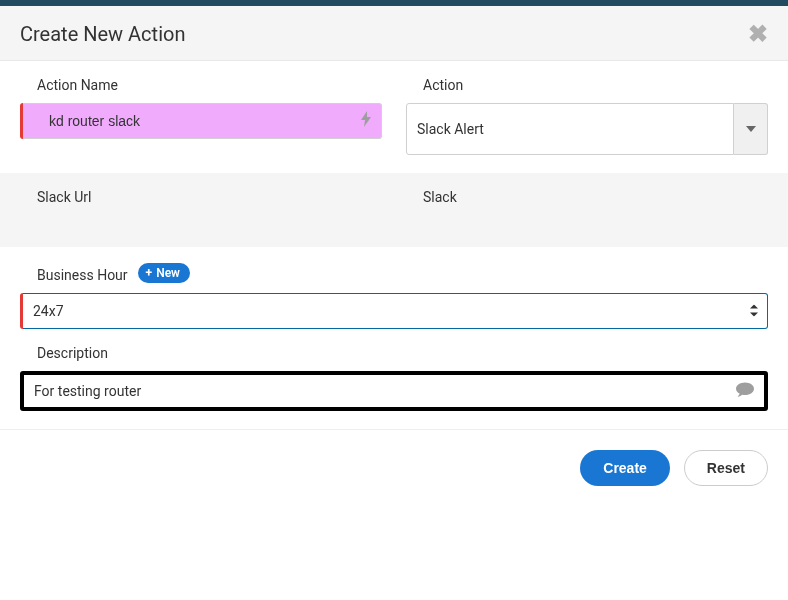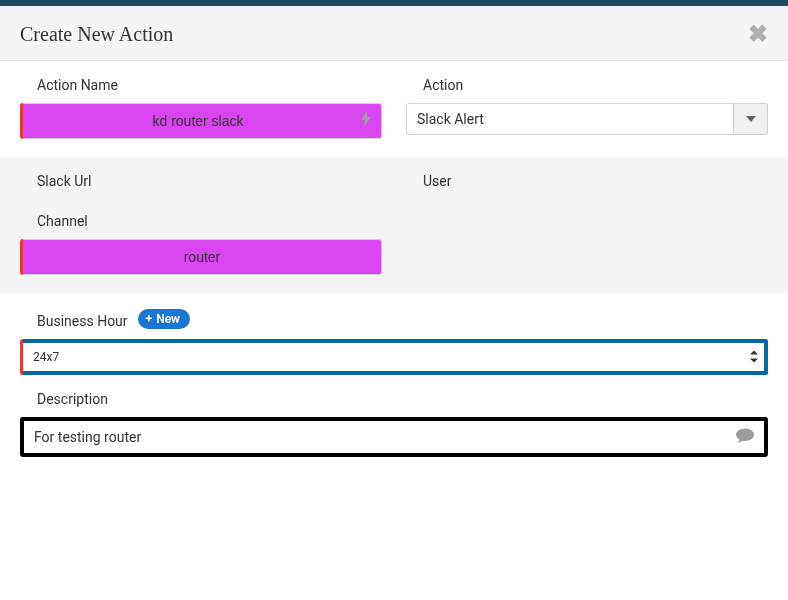--- a/index.html
+++ b/index.html
@@ -26,21 +26,20 @@
       padding: 16px 20px 14px 20px;
       display: flex;
       justify-content: space-between;
       align-items: center;
       border-bottom: 1px solid #e8e8e8;
     }
     .modal-title {
       font-size: 20px;
       font-weight: 400;
       color: #333;
-      font-family: Liberation Serif, serif;
     }
     .close-btn {
       color: #b0b0b0;
       font-size: 24px;
       cursor: pointer;
       font-weight: bold;
       line-height: 1;
     }
     .section {
       padding: 16px 20px 18px 20px;
@@ -88,39 +87,38 @@
     }
     .text-input {
       flex: 1;
       height: 36px;
       border: 1px solid #d0d0d0;
       border-left: none;
       border-radius: 0 3px 3px 0;
       padding: 0 26px;
       font-size: 14px;
       color: #333;
-      background: #d946ef;
+      background: #f0abfc;
       outline: none;
-      text-align: center;
     }
     .text-input.with-icon {
       padding-right: 34px;
     }
     .input-icon {
       position: absolute;
       right: 10px;
       top: 50%;
       transform: translateY(-50%);
       color: #9e9e9e;
       pointer-events: none;
     }
     .select-wrapper {
       display: flex;
       align-items: stretch;
-      height: 32px;
+      height: 52px;
     }
     .select-main {
       flex: 1;
       border: 1px solid #d0d0d0;
       border-radius: 3px 0 0 3px;
       padding: 0 10px;
       font-size: 14px;
       color: #333;
       background: #ffffff;
       display: flex;
@@ -138,24 +136,24 @@
       justify-content: center;
       cursor: pointer;
     }
     .select-full {
       position: relative;
       height: 36px;
     }
     .select-full-box {
       width: 100%;
       height: 100%;
-      border: 4px solid #0369a1;
+      border: 1px solid #0369a1;
       border-radius: 3px;
       padding: 0 14px 0 10px;
-      font-size: 12px;
+      font-size: 14px;
       color: #333;
       background: #ffffff;
       display: flex;
       align-items: center;
       cursor: pointer;
     }
     .select-full .chevrons {
       position: absolute;
       right: 10px;
       top: 50%;
@@ -264,31 +262,24 @@
       </div>
     </div>
   </div>
 
   <div class="section gray">
     <div class="row">
       <div class="col">
         <div class="field-label">Slack Url</div>
       </div>
       <div class="col">
-        <div class="field-label">User</div>
+        <div class="field-label">Slack</div>
       </div>
     </div>
     <div class="row mt-14">
-      <div class="col">
-        <div class="field-label">Channel</div>
-        <div class="input-wrapper">
-          <div class="red-bar"></div>
-          <input type="text" class="text-input" value="router" style="">
-        </div>
-      </div>
       <div class="col"></div>
     </div>
   </div>
 
   <div class="section white">
     <div class="field-label-row">
       <span class="field-label">Business Hour</span>
       <span class="new-badge">
         <span class="plus">+</span>
         <span>New</span>
@@ -310,13 +301,17 @@
     <div class="description-box">
       <span>For testing router</span>
       <span class="speech-icon">
         <svg width="18" height="16" viewBox="0 0 18 16">
             <path fill="#9e9e9e" d="M9 1 C4 1 0 3.8 0 7.2 C0 9.2 1.4 11 3.6 12.1 C3.4 13 2.8 14.2 1.6 15.2 C3.6 15 5.3 14.1 6.4 13.3 C7.2 13.4 8.1 13.5 9 13.5 C14 13.5 18 10.7 18 7.2 C18 3.8 14 1 9 1 Z"></path>
           </svg>
       </span>
     </div>
   </div>
 
+  <div class="footer">
+    <button class="btn btn-primary">Create</button>
+    <button class="btn btn-secondary">Reset</button>
+  </div>
 </div>
 
 </body></html>

